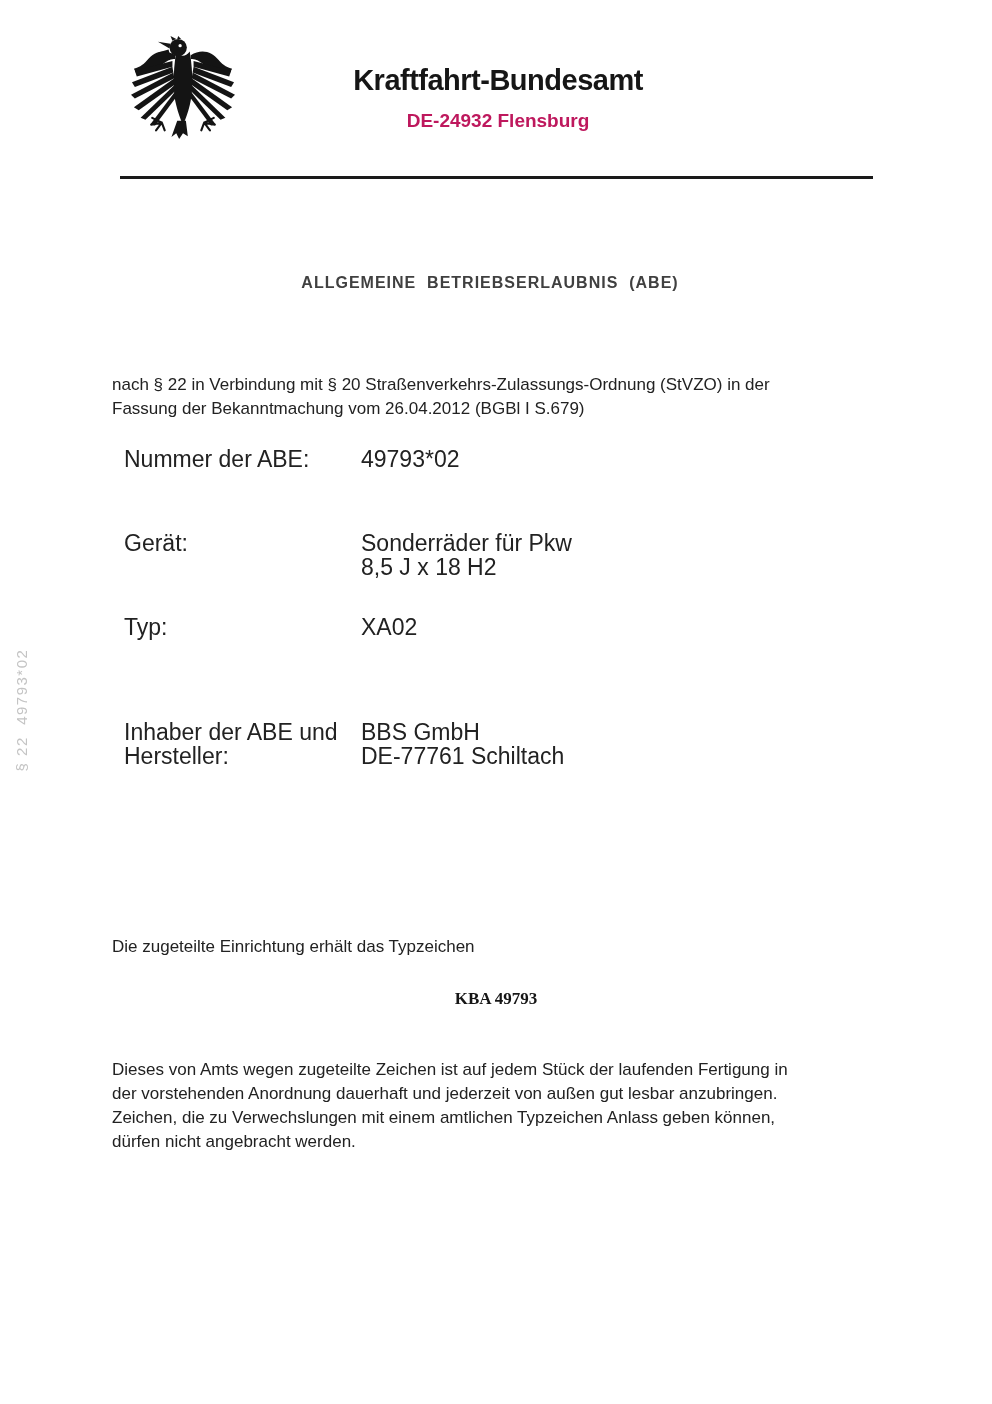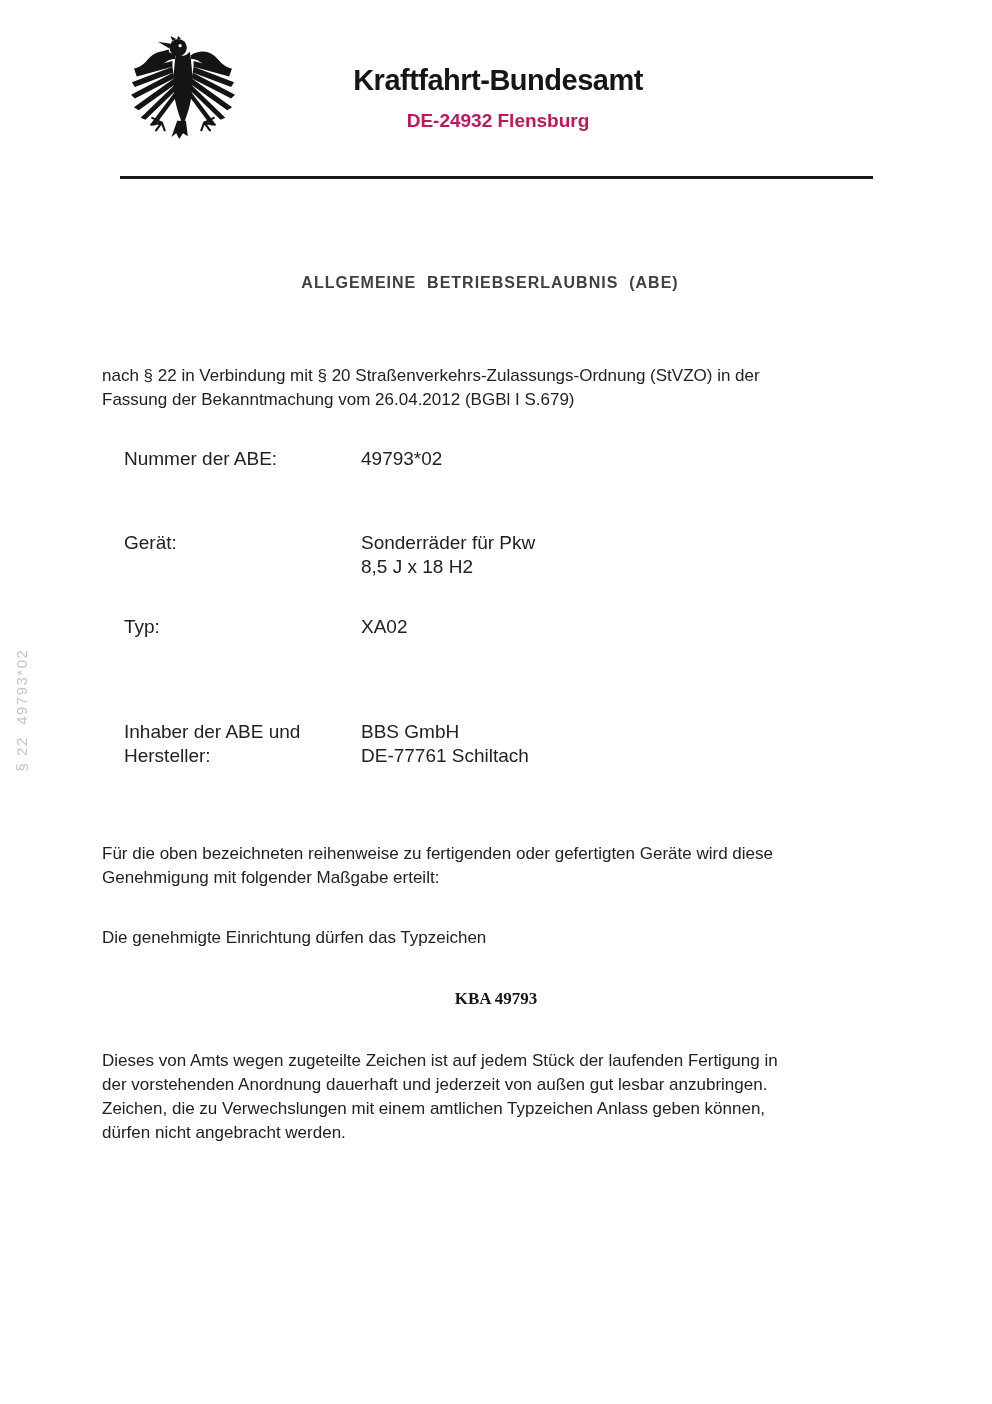--- a/index.html
+++ b/index.html
@@ -62,46 +62,47 @@
     width: 980px;
     text-align: center;
     font-size: 16px;
     font-weight: bold;
     letter-spacing: 1px;
     color: #404040;
     white-space: pre;
   }
   .para {
     position: absolute;
-    left: 102px;
+    left: 112px;
     width: 800px;
     font-size: 17px;
     line-height: 24px;
     white-space: pre-line;
+    margin-top: 9px;
   }
   .legal-basis   { top: 364px; }
   .grant-clause  { top: 842px; }
   .type-intro    { top: 926px; }
   .marking-note  { top: 1049px; }
   .type-mark {
     position: absolute;
     left: 0;
     top: 989px;
     width: 992px;
     text-align: center;
     font-size: 17px;
     font-weight: bold;
     color: #161616;
     font-family: Liberation Serif, serif;
   }
   .field-row {
     position: absolute;
     left: 124px;
     width: 820px;
-    font-size: 19px;
+    font-size: 23px;
     line-height: 24px;
   }
   .row-number  { top: 447px; }
   .row-device  { top: 531px; }
   .row-type    { top: 615px; }
   .row-holder  { top: 720px; }
   .field-label {
     display: inline-block;
     width: 237px;
     vertical-align: top;
@@ -196,24 +197,22 @@
   <div class="field-row row-type">
     <span class="field-label">Typ:</span><span class="field-value">XA02</span>
   </div>
 
   <div class="field-row row-holder">
     <span class="field-label">Inhaber der ABE und
 Hersteller:</span><span class="field-value">BBS GmbH
 DE-77761 Schiltach</span>
   </div>
 
-  <div class="para grant-clause">Für die oben bezeichneten reihenweise zu fertigenden oder gefertigten Geräte wird diese
-Genehmigung mit folgender Maßgabe erteilt:</div>
-
-  <div class="para type-intro">Die genehmigte Einrichtung dürfen das Typzeichen</div>
+
+  <div class="para type-intro">Die zugeteilte Einrichtung erhält das Typzeichen</div>
 
   <div class="type-mark">KBA 49793</div>
 
   <div class="para marking-note">Dieses von Amts wegen zugeteilte Zeichen ist auf jedem Stück der laufenden Fertigung in
 der vorstehenden Anordnung dauerhaft und jederzeit von außen gut lesbar anzubringen.
 Zeichen, die zu Verwechslungen mit einem amtlichen Typzeichen Anlass geben können,
 dürfen nicht angebracht werden.</div>
 
 </div>
 

